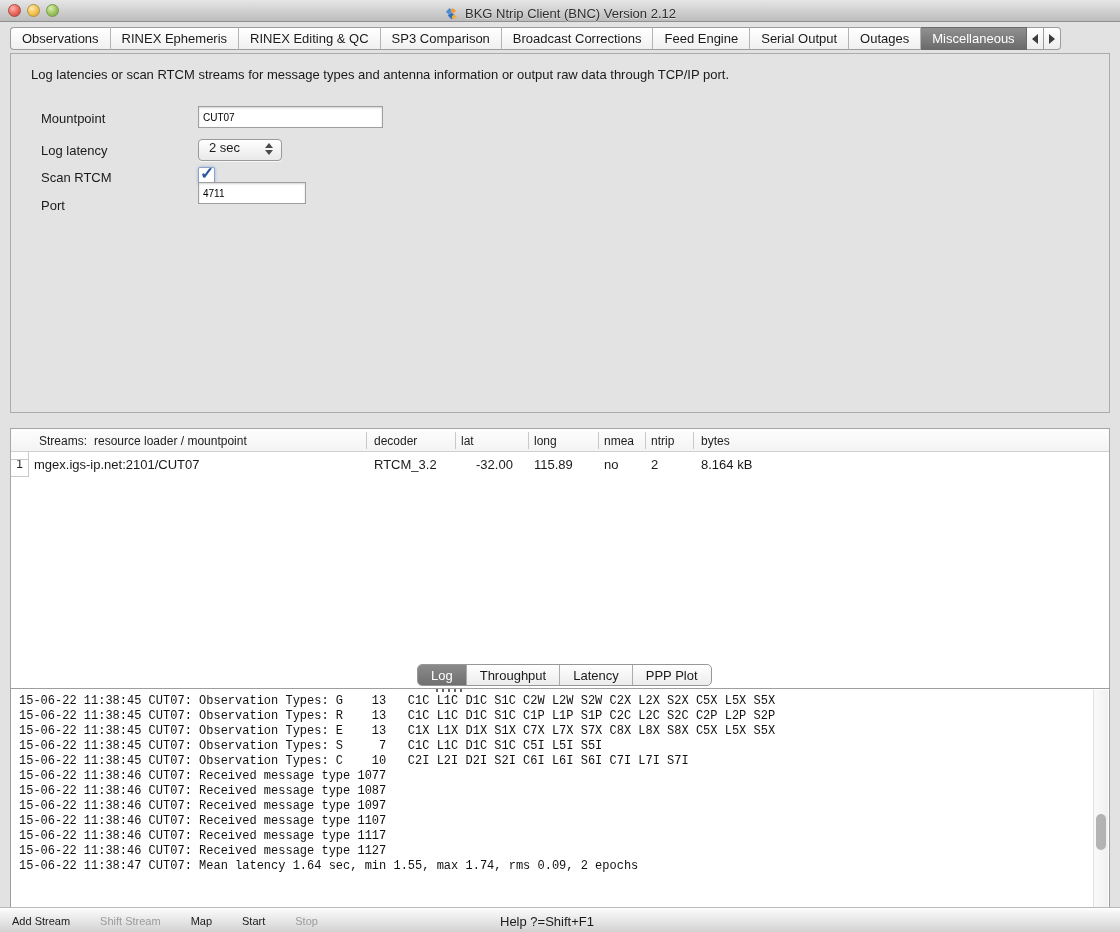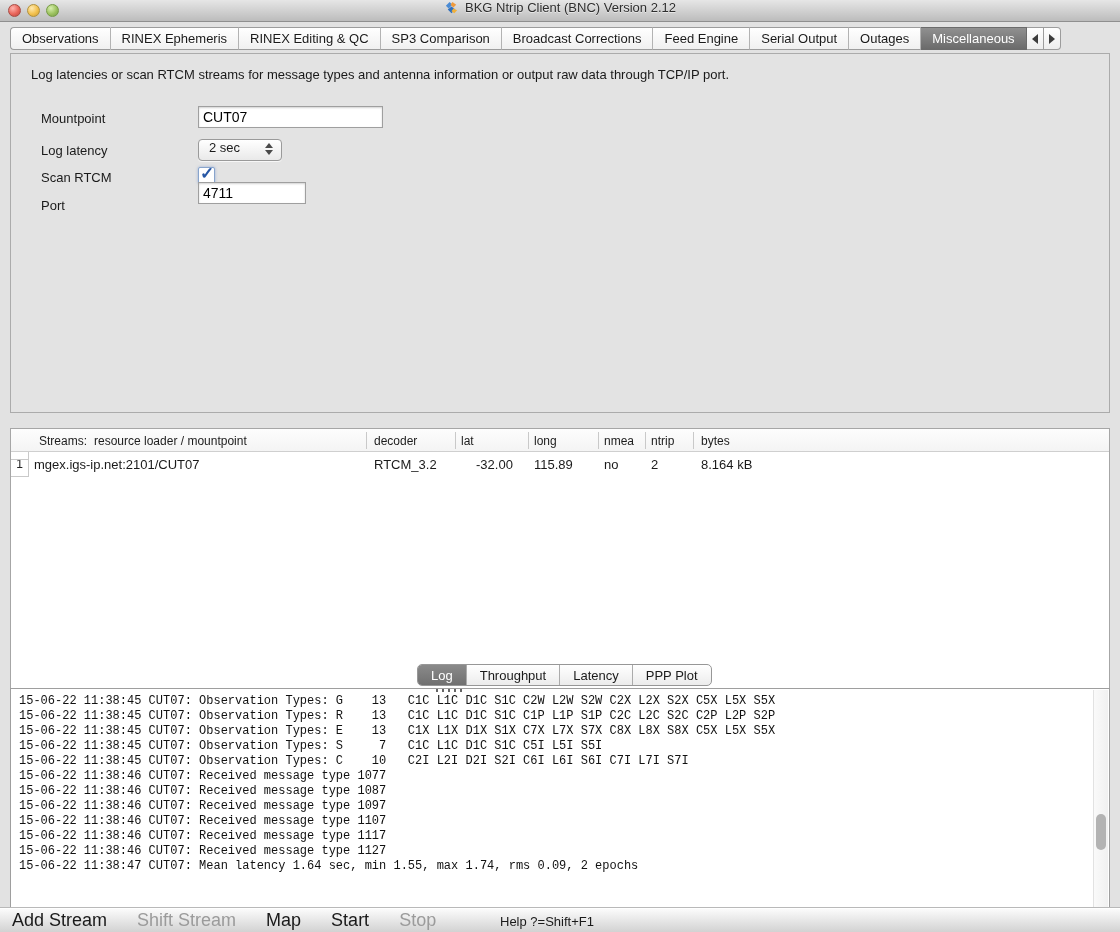--- a/index.html
+++ b/index.html
@@ -10,21 +10,21 @@
     position:relative;
     font-size:13px;
     color:#1a1a1a;
   }
 
   
   .titlebar {
     position:absolute; top:0; left:0; width:1120px; height:22px;
     background:linear-gradient(#e6e6e6, #cdcdcd 60%, #bcbcbc);
     border-bottom:1px solid #8f8f8f;
-    display:flex; align-items:flex-start; justify-content:center;
+    display:flex; align-items:flex-end; justify-content:center;
   }
   .traffic-lights { position:absolute; left:8px; top:4px; display:flex; gap:6px; }
   .tl { width:13px; height:13px; border-radius:50%; }
   .tl.red    { background:radial-gradient(circle at 35% 30%, #ffb3ad, #e9655a 55%, #b8463e); border:1px solid #a84b43; }
   .tl.yellow { background:radial-gradient(circle at 35% 30%, #ffe9b0, #f2c14e 55%, #c99b37); border:1px solid #b2913c; }
   .tl.green  { background:radial-gradient(circle at 35% 30%, #d7efae, #9cc25e 55%, #74994a); border:1px solid #759a44; }
   .title-group { display:flex; align-items:center; gap:6px; }
   .app-icon { width:15px; height:15px; }
   .title-text { font-size:13px; color:#2e2e2e; text-shadow:0 1px 0 rgba(255,255,255,.5); }
 
@@ -64,21 +64,21 @@
   }
   .description { position:absolute; left:20px; top:13px; font-size:13px; }
   .field-label { position:absolute; left:30px; font-size:13px; }
   .lbl-mountpoint { top:57px; }
   .lbl-latency   { top:89px; }
   .lbl-scanrtcm  { top:116px; }
   .lbl-port      { top:144px; }
   .text-input {
     position:absolute; left:187px; height:22px;
     border:1px solid #9f9f9f; background:#ffffff;
-    font-family:"Liberation Sans", sans-serif; font-size:14px;
+    font-family:"Liberation Sans", sans-serif; font-size:10px;
     padding:2px 4px; box-shadow:inset 0 1px 2px rgba(0,0,0,.18);
     outline:none;
   }
   .inp-mountpoint { top:52px; width:185px; }
   .inp-port       { top:128px; width:108px; }
   .dropdown {
     position:absolute; left:187px; top:85px; width:84px; height:22px;
     border:1px solid #9a9a9a; border-radius:4px;
     background:linear-gradient(#ffffff, #e9e9e9);
     box-shadow:0 1px 0 rgba(255,255,255,.7);
@@ -179,21 +179,21 @@
   }
 
   
   .bottom-bar {
     position:absolute; top:908px; left:0; width:1120px; height:24px;
     background:linear-gradient(#fbfbfb,#d2d2d2);
     border-top:1px solid #ffffff;
     box-shadow:0 -1px 0 #b9b9b9;
     display:flex; align-items:center;
   }
-  .bb-btn { font-size:18px; margin-left:30px; white-space:nowrap; cursor:default;text-align:right; }
+  .bb-btn { font-size:11px; margin-left:30px; white-space:nowrap; cursor:default;text-align:right; }
   .bb-btn:first-child { margin-left:12px; }
   .bb-btn.disabled { color:#9b9b9b; }
   .bb-help { position:absolute; left:500px; top:5px; font-size:13px; }
 </style>
 </head>
 <body>
 
 <div class="titlebar">
   <div class="traffic-lights">
     <div class="tl red"></div>

